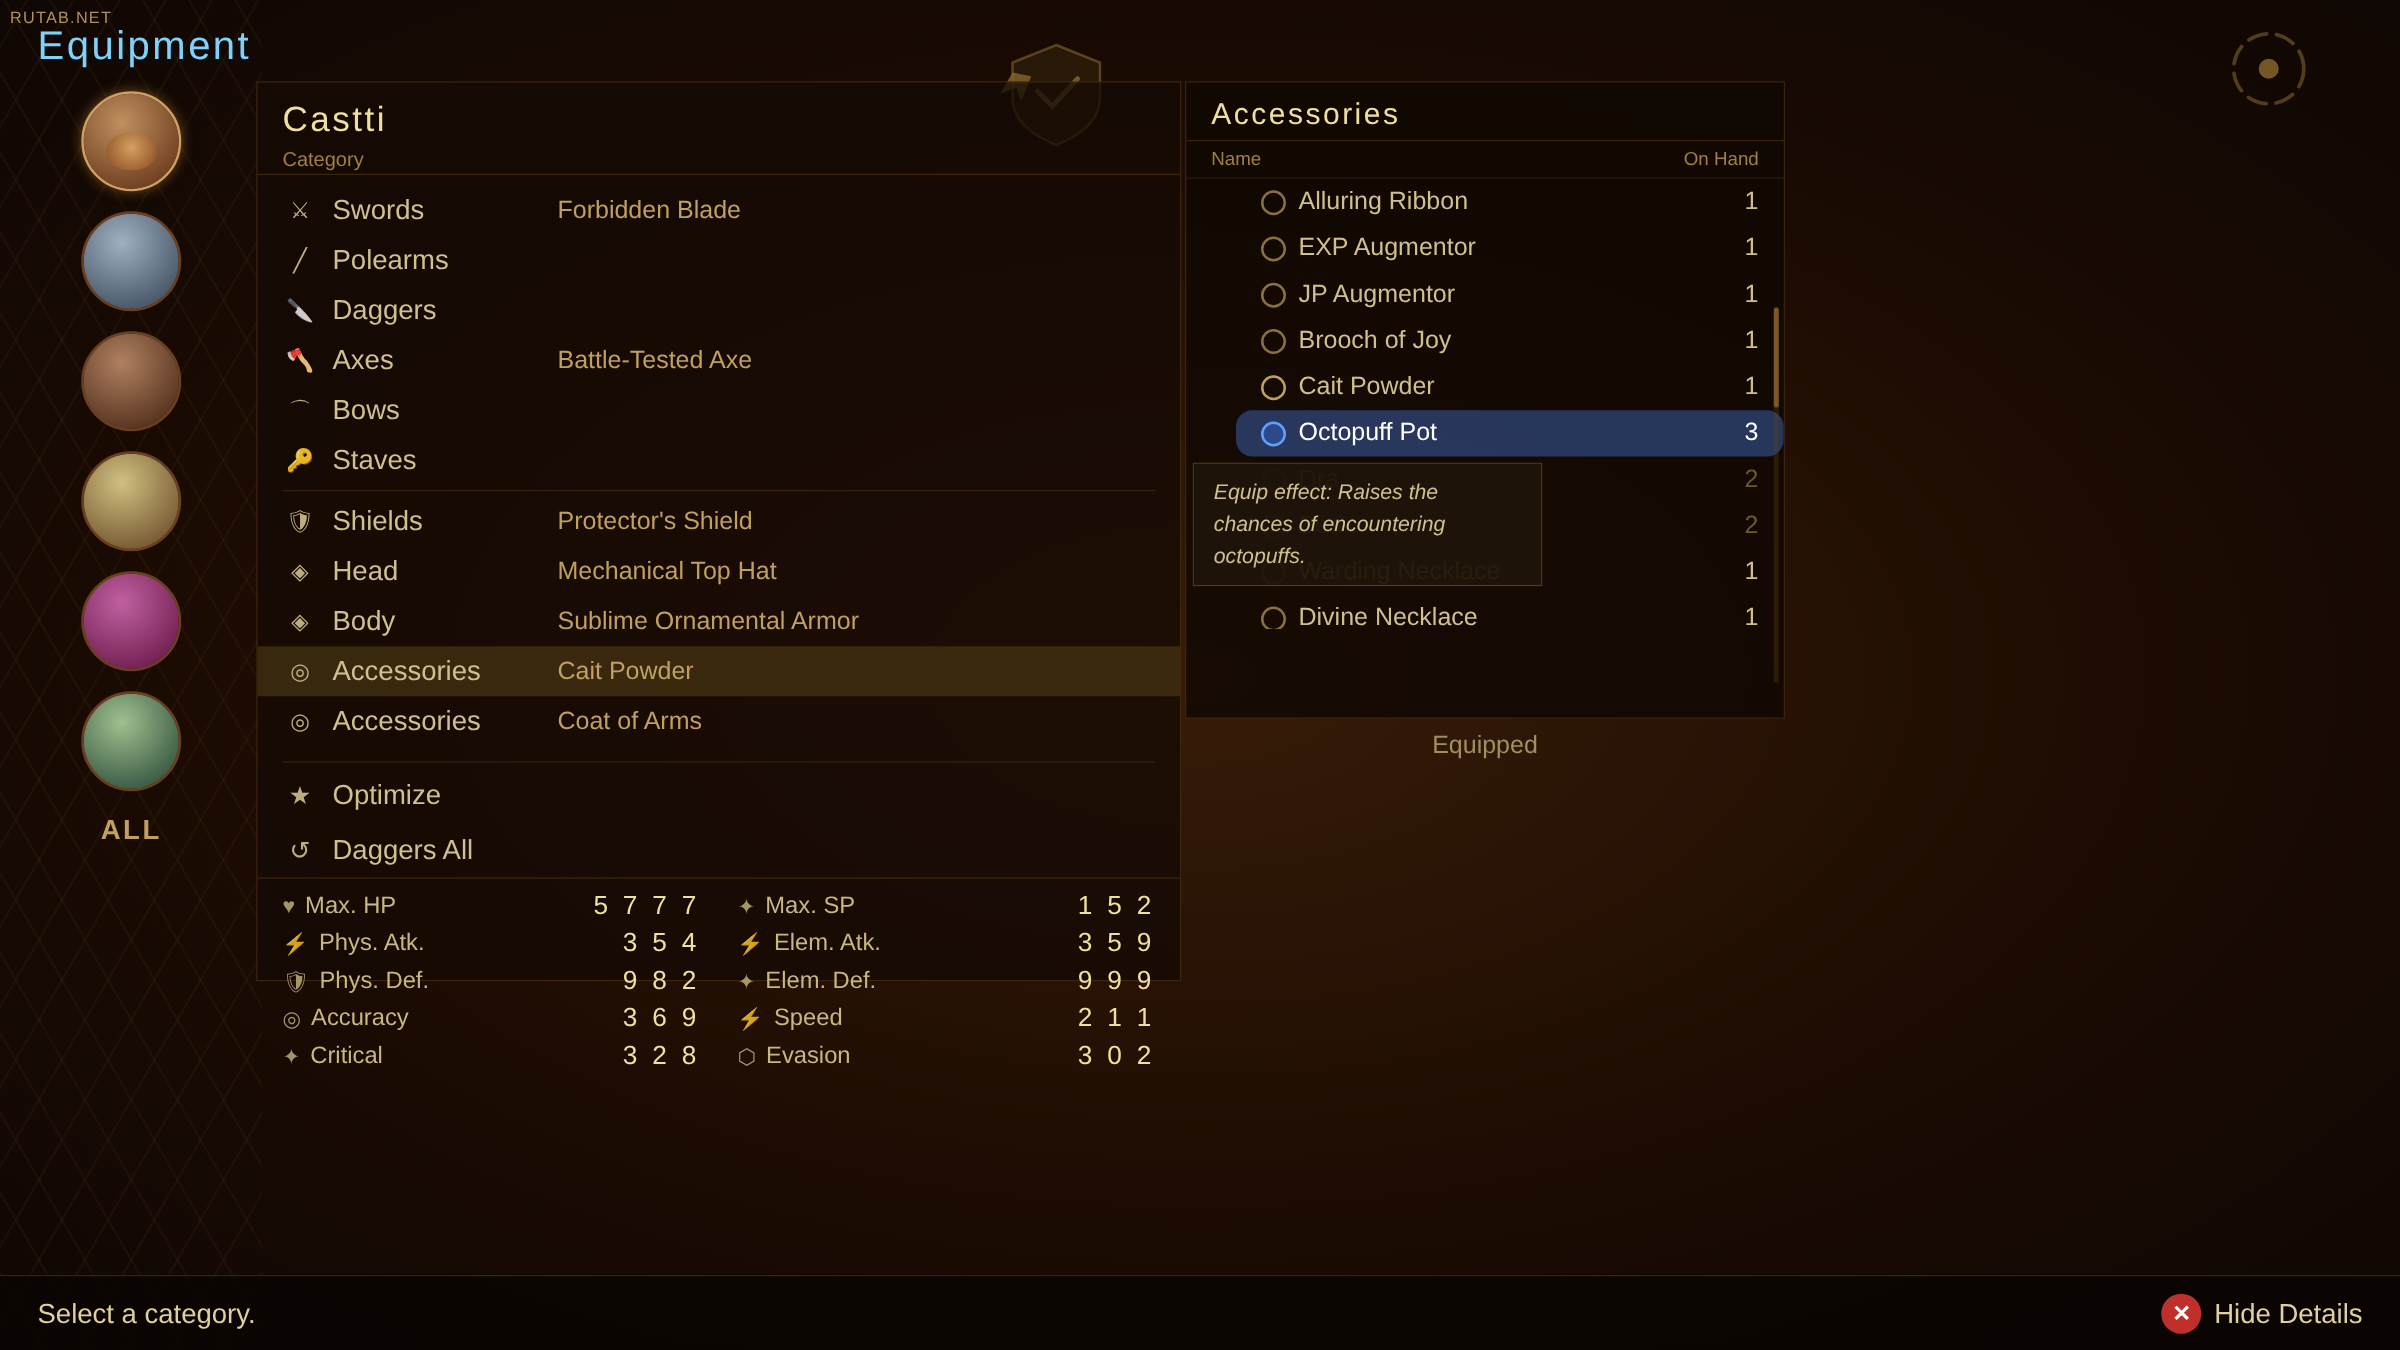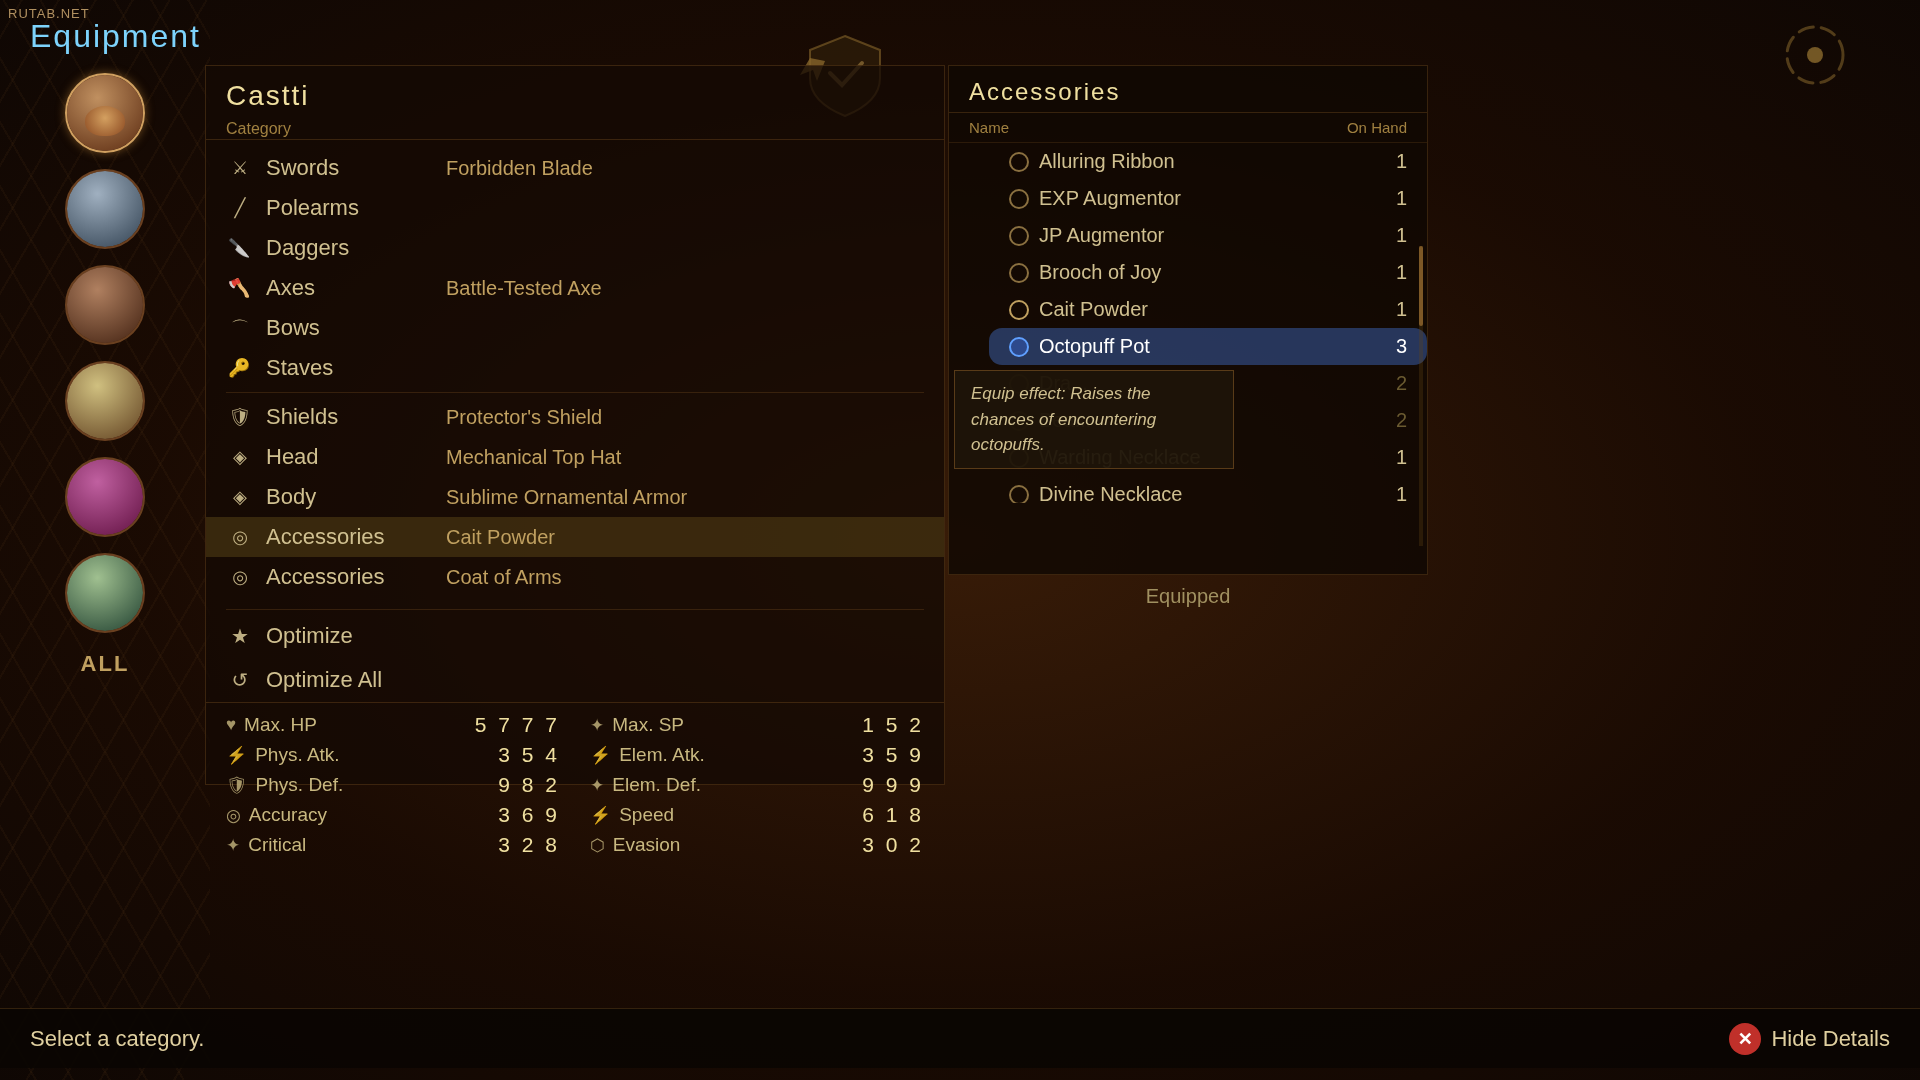--- a/index.html
+++ b/index.html
@@ -377,21 +377,21 @@
       width: 480px;
       text-align: center;
       font-size: 20px;
       color: #a09060;
       z-index: 10;
     }
 
     
     .status-bar {
       position: absolute;
-      bottom: 12px;
+      bottom: 0;
       left: 0;
       right: 0;
       height: 60px;
       background: rgba(10, 6, 2, 0.9);
       border-top: 1px solid rgba(150, 100, 40, 0.3);
       display: flex;
       align-items: center;
       justify-content: space-between;
       padding: 0 30px;
       z-index: 20;
@@ -567,21 +567,21 @@
   </div>
 
   <div class="divider"></div>
 
   <div class="optimize-row">
     <span class="cat-icon">★</span>
     <span>Optimize</span>
   </div>
   <div class="optimize-row">
     <span class="cat-icon">↺</span>
-    <span>Optimize All</span>
+    <span>Daggers All</span>
   </div>
 
   <div class="attributes-section">
     <div class="attr-grid">
 
       <div class="attr-row">
         <div class="attr-left">
           <span class="attr-icon">♥</span>
           <span>Max. HP</span>
         </div>
@@ -634,21 +634,21 @@
           <span>Accuracy</span>
         </div>
         <span class="attr-value">3 6 9</span>
       </div>
 
       <div class="attr-row">
         <div class="attr-left">
           <span class="attr-icon">⚡</span>
           <span>Speed</span>
         </div>
-        <span class="attr-value">6 1 8</span>
+        <span class="attr-value">2 1 1</span>
       </div>
 
       <div class="attr-row">
         <div class="attr-left">
           <span class="attr-icon">✦</span>
           <span>Critical</span>
         </div>
         <span class="attr-value">3 2 8</span>
       </div>
 

